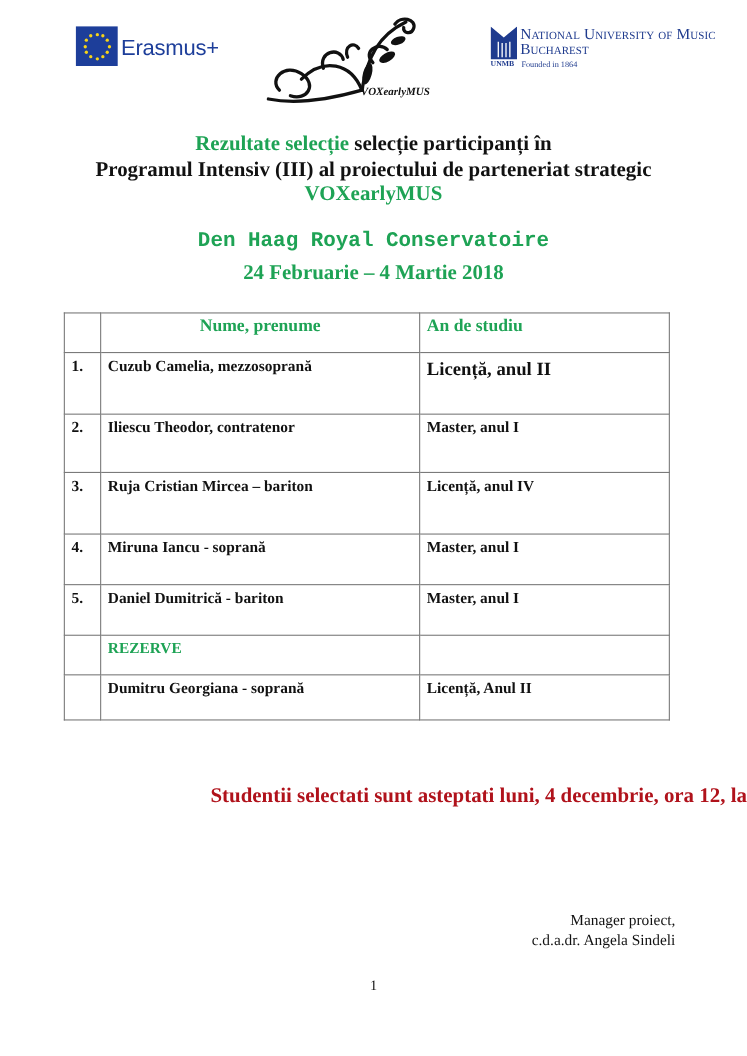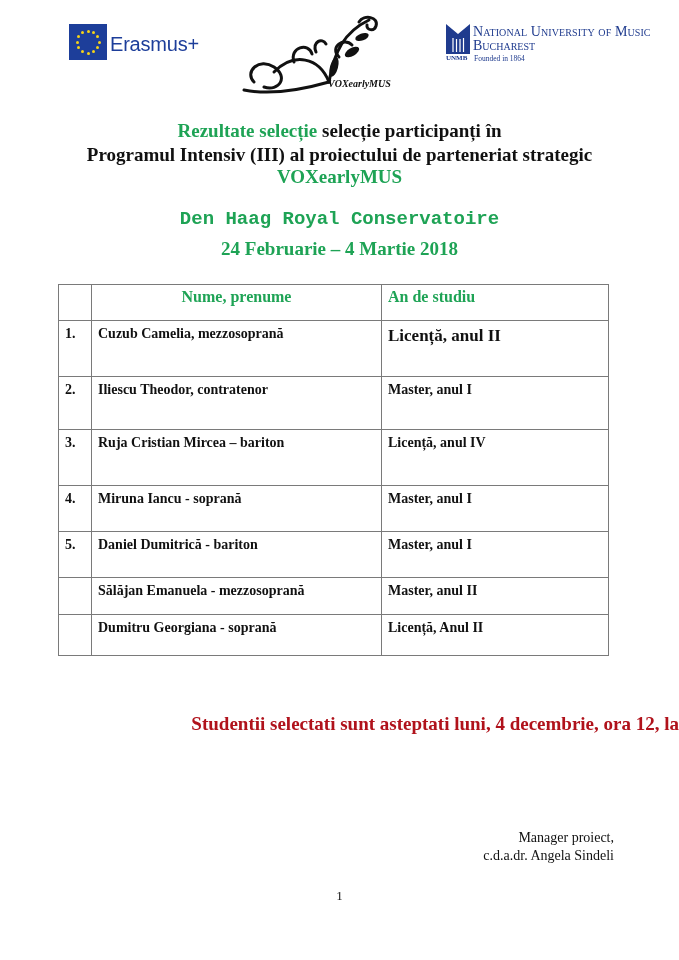--- a/index.html
+++ b/index.html
@@ -118,24 +118,24 @@
   <tr style="height:46px;">
     <td class="num">4.</td>
     <td class="name">Miruna Iancu - soprană</td>
     <td>Master, anul I</td>
   </tr>
   <tr style="height:46px;">
     <td class="num">5.</td>
     <td class="name">Daniel Dumitrică - bariton</td>
     <td>Master, anul I</td>
   </tr>
-  <tr style="height:37px;">
+  <tr style="height:36px;">
     <td class="num"></td>
-    <td class="name">Sălăjan Emanuela - mezzosoprană</td>
-    <td>Master, anul II</td>
+    <td class="name green">REZERVE</td>
+    <td></td>
   </tr>
   <tr style="height:41px;">
     <td class="num"></td>
     <td class="name">Dumitru Georgiana  - soprană</td>
     <td>Licență, Anul II</td>
   </tr>
 </tbody>
   </table>
 
 <div id="notice" class="abs">

